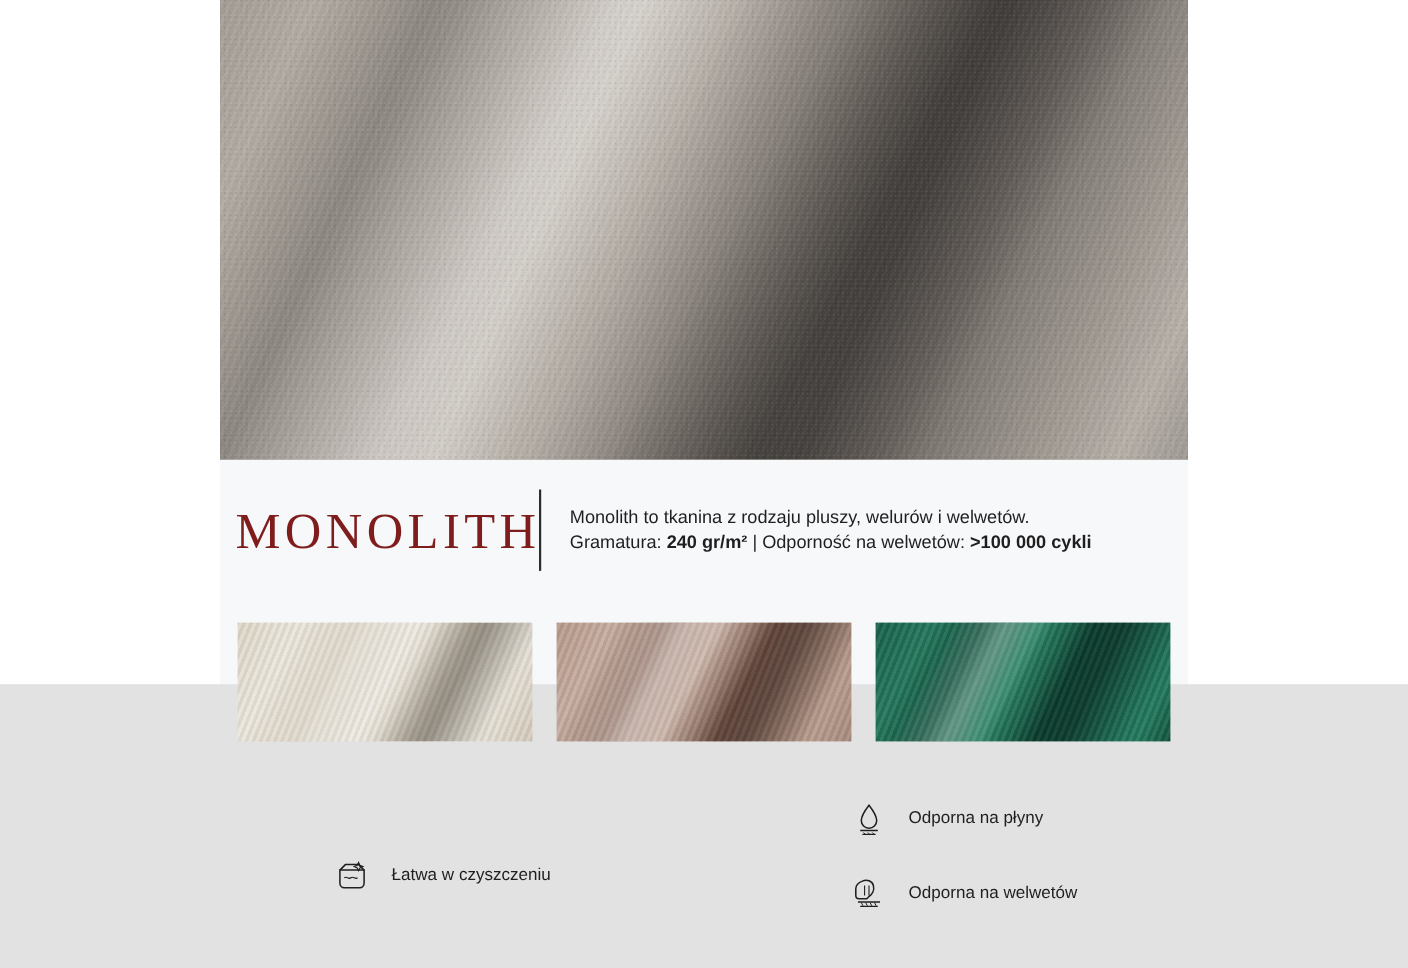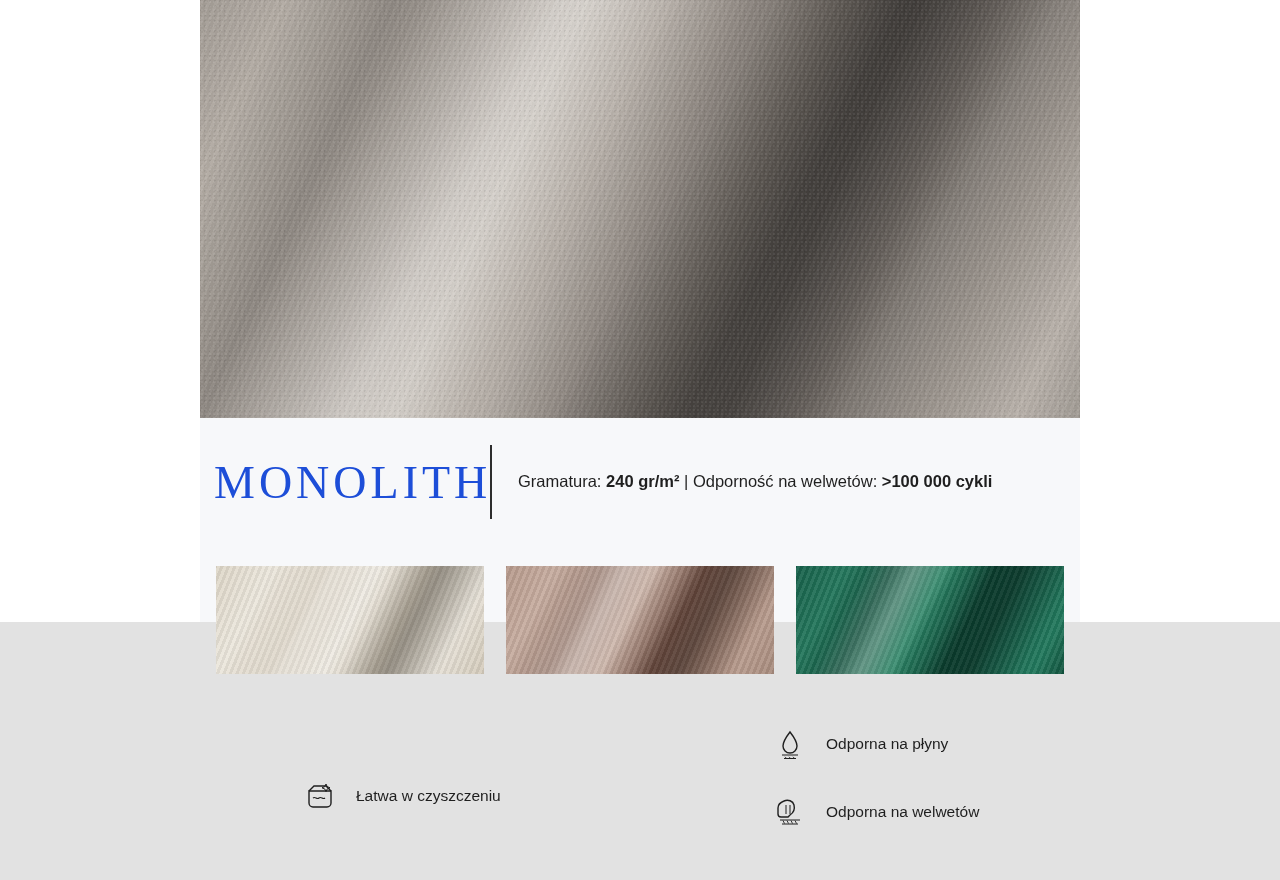--- a/index.html
+++ b/index.html
@@ -101,21 +101,21 @@
     display: flex;
     align-items: center;
   }
   .brand {
     width: 290px;
     padding-left: 14px;
     box-sizing: border-box;
     font-family: "Liberation Serif", serif;
     font-size: 46px;
     letter-spacing: 4px;
-    color: #1d4ed8;
+    color: #7f1d1d;
     text-align: center;
     white-space: nowrap;
   }
   .divider {
     width: 2px;
     height: 74px;
     background: #2d2d2d;
     margin: 0 26px 0 0;
   }
   .desc {
@@ -234,20 +234,21 @@
       <div class="base"></div>
       <div class="streak"></div>
       <div class="sheen"></div>
       <div class="grain"></div>
     </div>
 
     <div class="band">
       <div class="brand">MONOLITH</div>
       <div class="divider"></div>
       <div class="desc">
+        <div class="row">Monolith to tkanina z rodzaju pluszy, welurów i welwetów.</div>
         <div class="row"><span>Gramatura: </span><b>240 gr/m²</b><span> | </span><span>Odporność na welwetów: </span><b>&gt;100 000 cykli</b></div>
       </div>
     </div>
 
     <div class="features"></div>
 
     <div class="swatches" style="z-index:5">
       <div class="swatch" style="background:linear-gradient(118deg,#ded7c8 0%,#ece7dd 18%,#d6cdbd 34%,#efebe3 50%,#cdc3b2 66%,#e7e2d8 84%,#d4cbbb 100%)">
         <div class="tex"></div>
         <div class="sh"></div>

